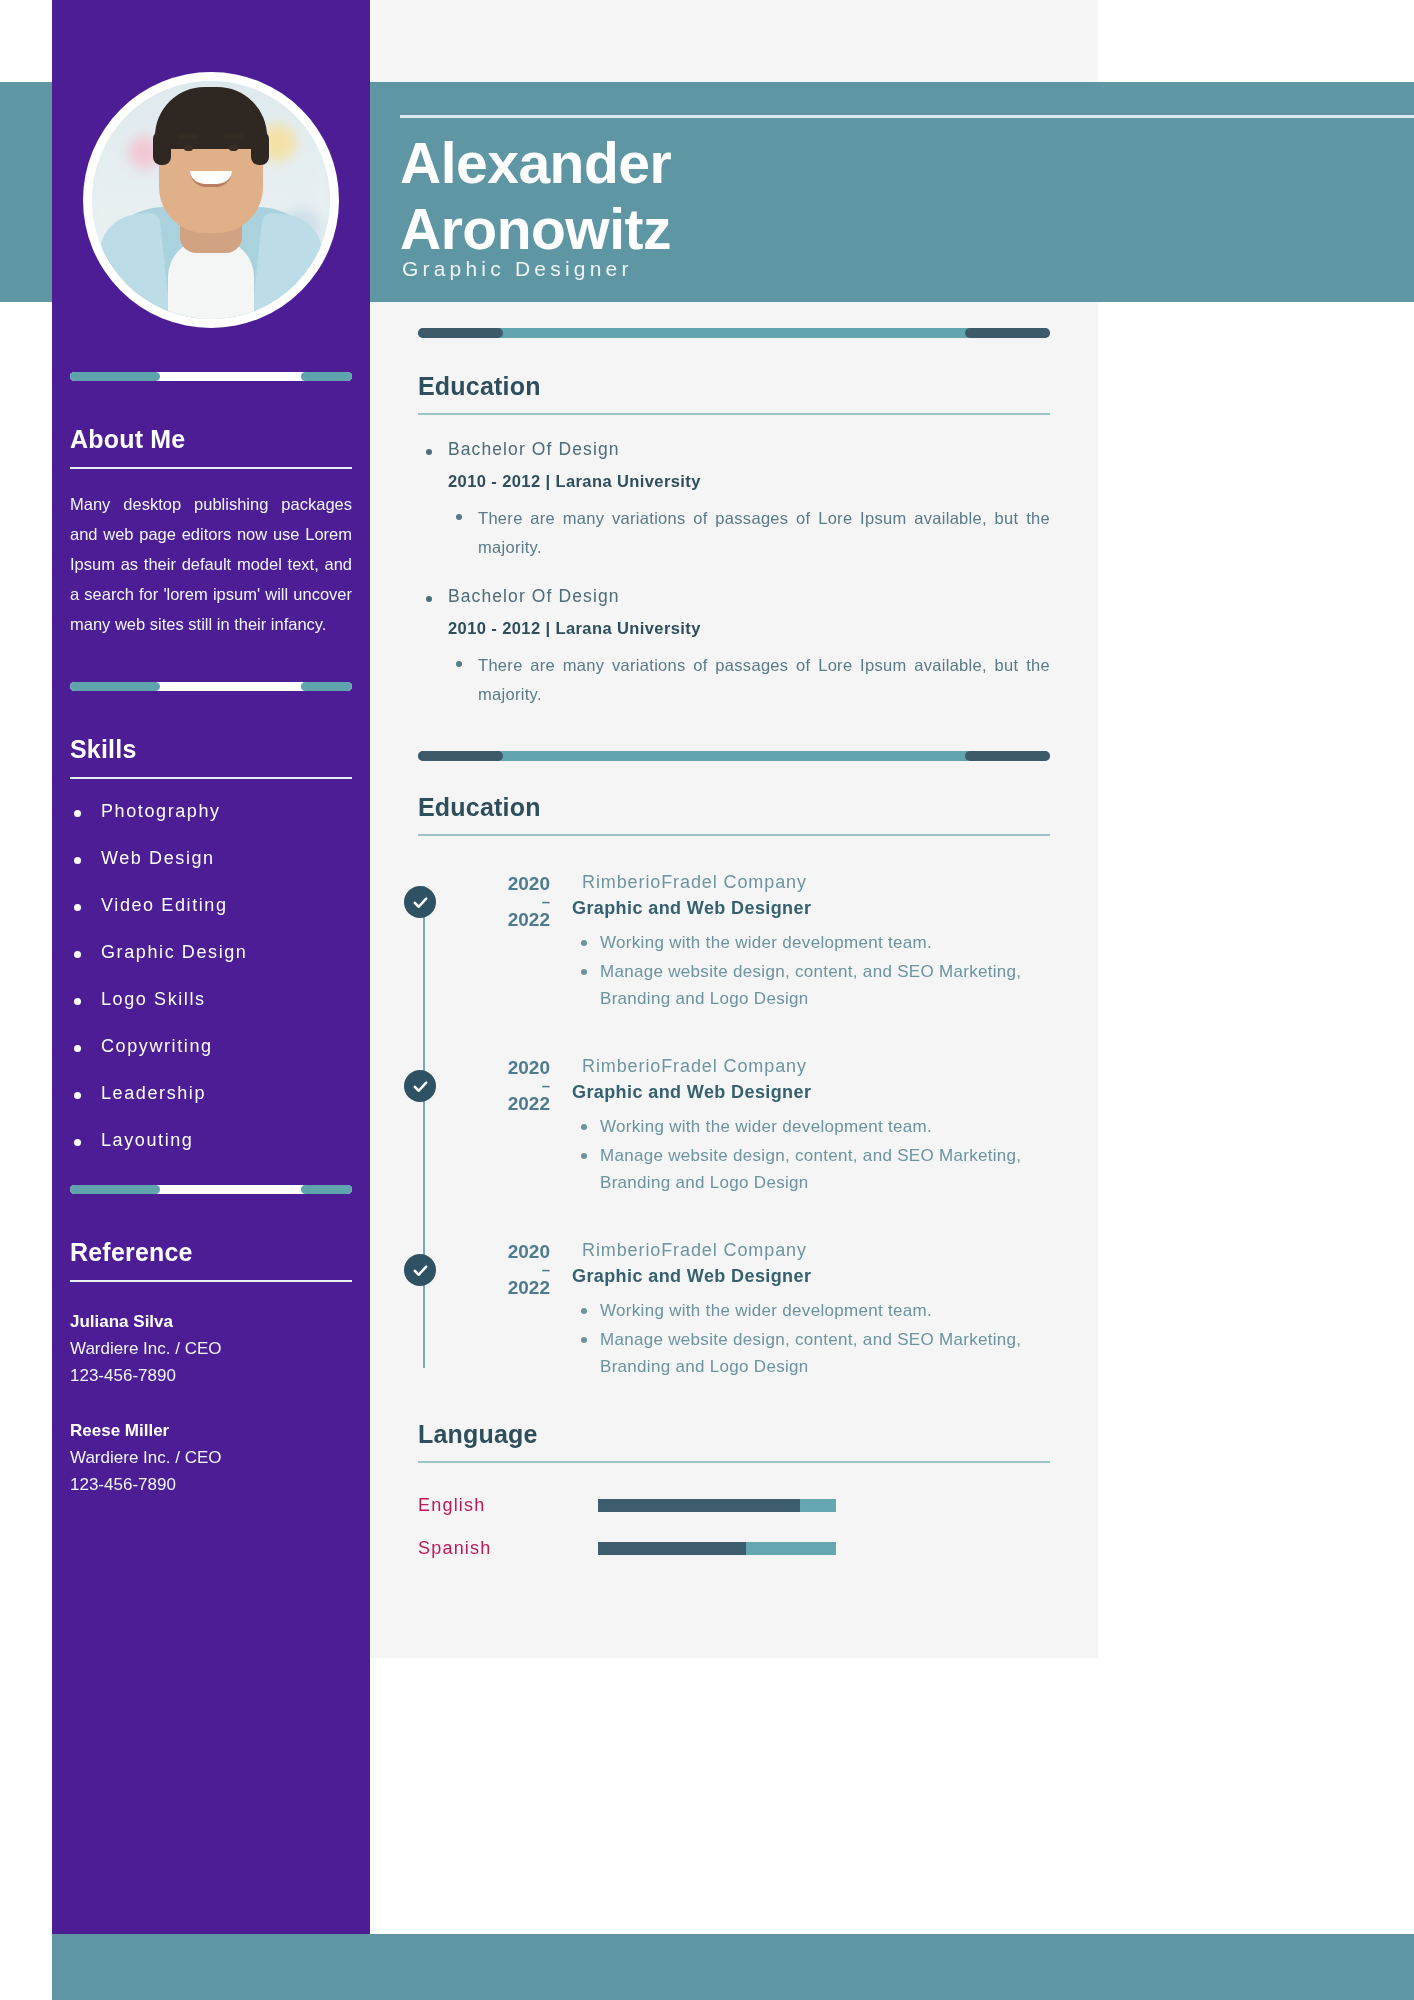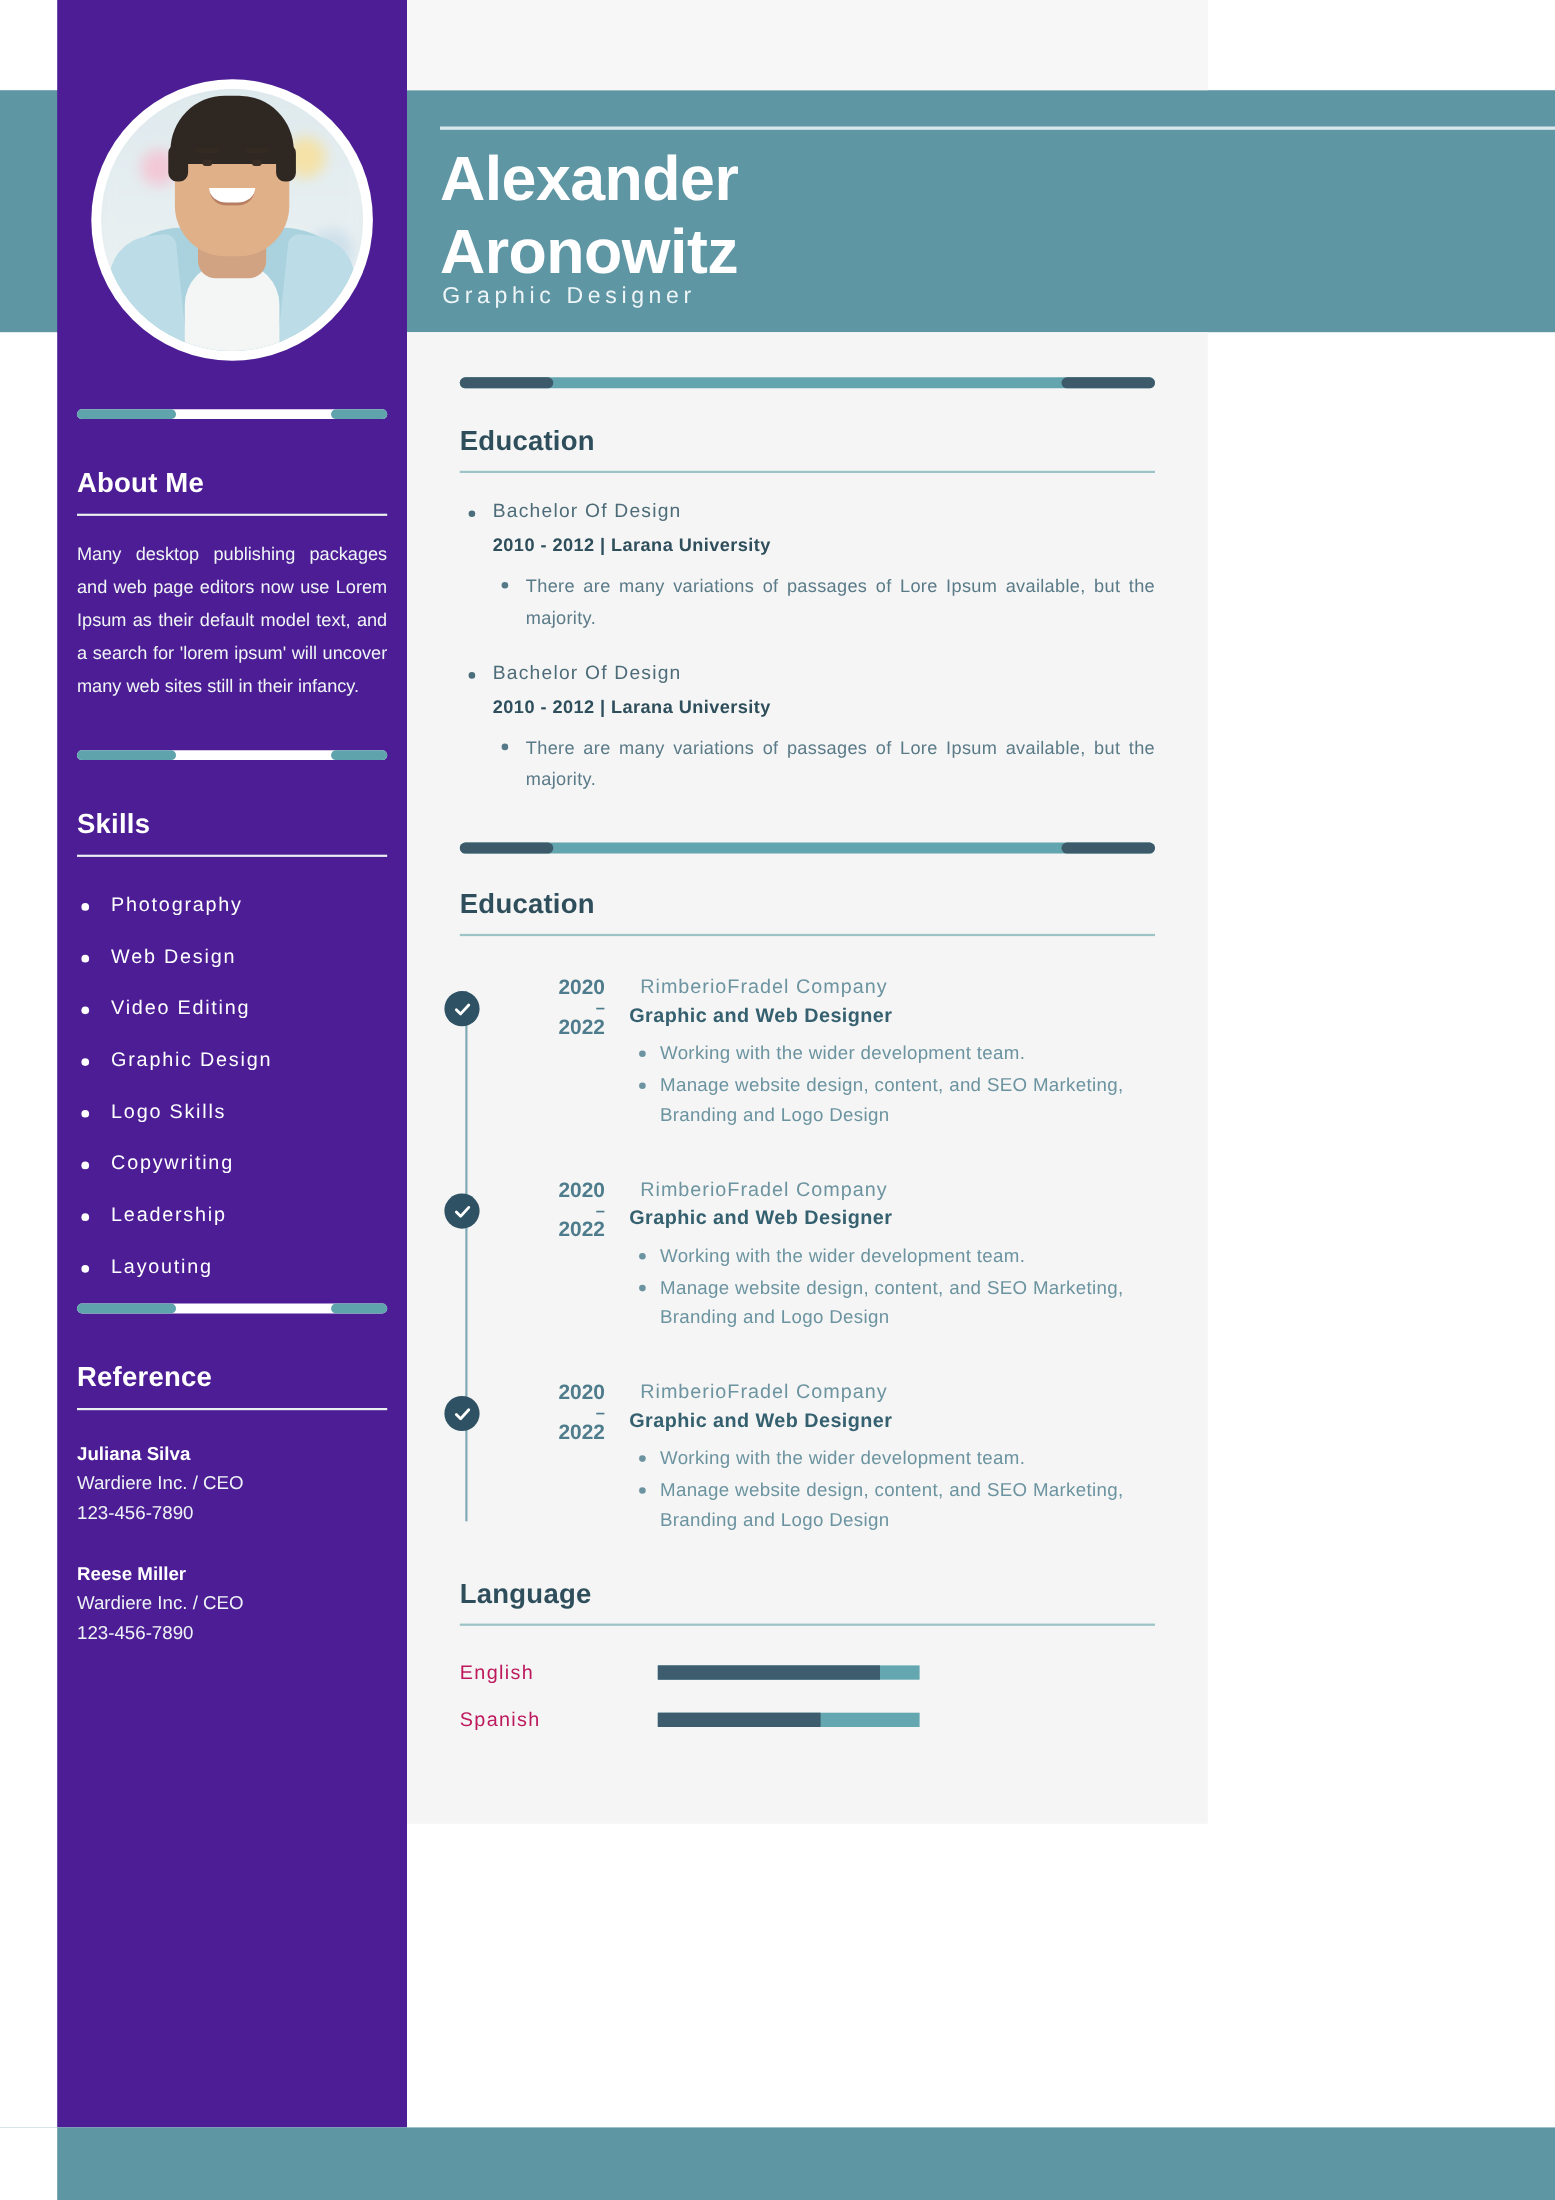--- a/index.html
+++ b/index.html
@@ -149,21 +149,21 @@
     letter-spacing:-.5px;
   }
   .role {
     position:absolute; left:32px; top:175px;
     color:#eef5f7; font-size:21px; letter-spacing:4.2px; font-weight:300;
   }
 
   
   .main {
     position:absolute; left:370px; top:302px; width:728px; height:1356px;
-    background:#f4f5f4; padding:15px 48px;
+    background:#f4f5f4; padding:0 48px;
   }
   .main-top-white {
     position:absolute; left:370px; top:0; width:728px; height:82px; background:#f7f7f7;
   }
 
   
   .sec-bar { position:relative; height:10px; border-radius:5px; background:#63a5ae; }
   .sec-bar:before, .sec-bar:after {
     content:""; position:absolute; top:0; height:10px; border-radius:5px; background:#3c5a69;
   }
@@ -258,21 +258,21 @@
       <div class="split-bar"></div>
       <h2 class="side-h" style="margin-top:44px;">About Me</h2>
       <div class="side-rule"></div>
       <p class="about-text" style="margin-top:20px;">Many desktop publishing packages and web page editors now use Lorem Ipsum as their default model text, and a search for 'lorem ipsum' will uncover many web sites still in their infancy.</p>
     </div>
 
     <div style="position:absolute;left:18px;top:682px;width:282px;">
       <div class="split-bar"></div>
       <h2 class="side-h" style="margin-top:44px;">Skills</h2>
       <div class="side-rule"></div>
-      <ul class="skill-list" style="margin-top:33px;">
+      <ul class="skill-list" style="margin-top:22px;">
         <li>Photography</li>
         <li>Web Design</li>
         <li>Video Editing</li>
         <li>Graphic Design</li>
         <li>Logo Skills</li>
         <li>Copywriting</li>
         <li>Leadership</li>
         <li>Layouting</li>
       </ul>
     </div>

